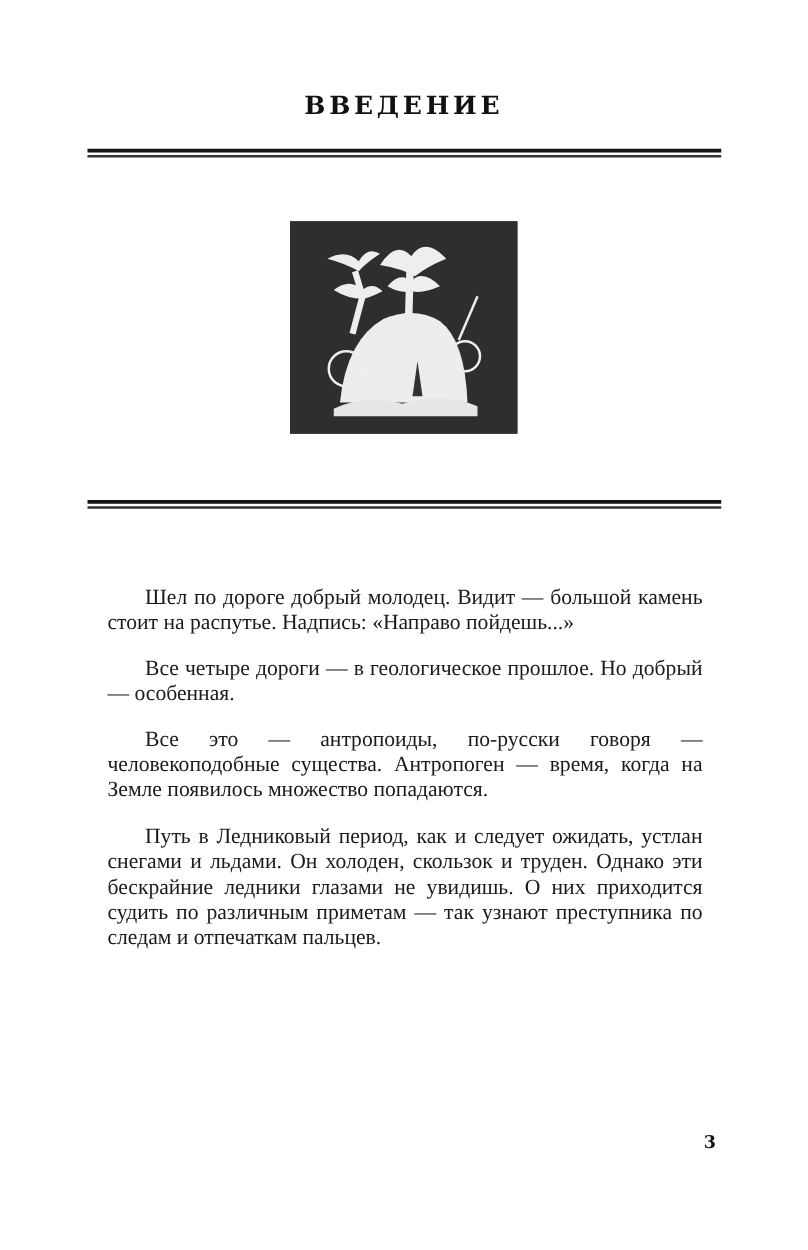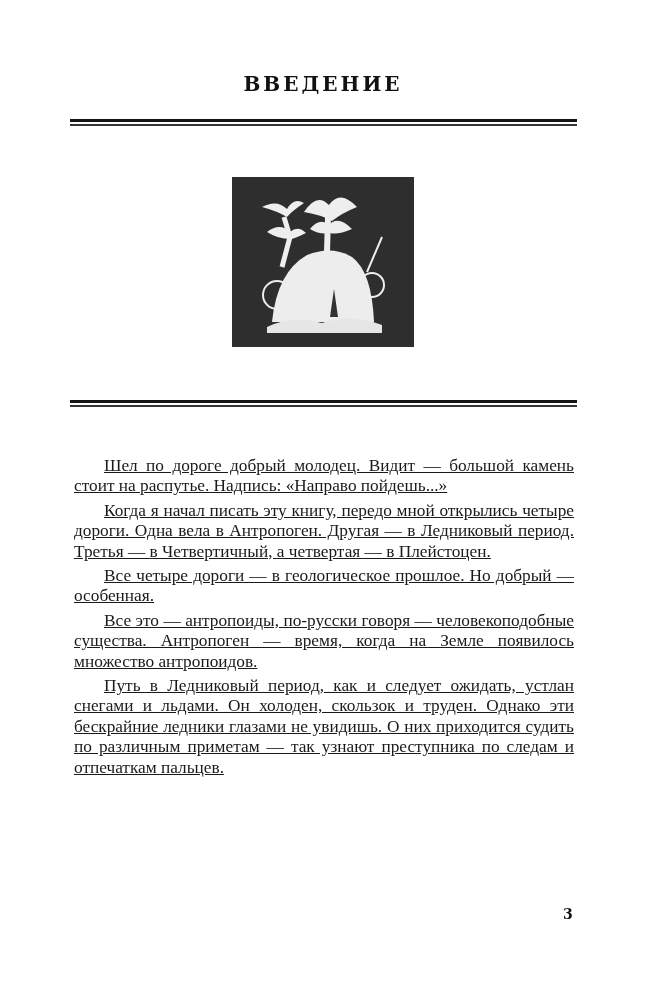--- a/index.html
+++ b/index.html
@@ -7,21 +7,21 @@
     .title { position: absolute; top: 72px; left: 0; width: 646px; text-align: center; font-family: "DejaVu Serif", serif; font-weight: bold; font-size: 20px; letter-spacing: 3px; color: #111; }
     .rule { position: absolute; left: 70px; width: 507px; }
     .rule .thick { height: 3px; background: #151515; }
     .rule .gap { height: 2px; }
     .rule .thin { height: 1.5px; background: #333; }
     .rule-top { top: 119px; }
     .rule-bottom { top: 400px; }
     .illus { position: absolute; left: 232px; top: 177px; width: 182px; height: 170px; background: #2f2f2f; }
     .illus svg { width: 100%; height: 100%; display: block; }
     .text { position: absolute; left: 70px; top: 452px; width: 508px; font-size: 17.3px; line-height: 20.4px; text-align: justify; }
-    .text p { margin: 4px; text-indent: 30px; text-decoration: underline; }
+    .text p { margin: 16px; text-indent: 30px; }
     .page-num { position: absolute; left: 563px; top: 906px; font-family: "DejaVu Serif", serif; font-weight: bold; font-size: 14px; color: #111; }
   </style>
 </head>
 <body>
 
 <div>
   <div class="title">ВВЕДЕНИЕ</div>
 
   <div class="rule rule-top">
     <div class="thick"></div>
@@ -54,20 +54,19 @@
   </div>
 
   <div class="rule rule-bottom">
     <div class="thick"></div>
       <div class="gap"></div>
       <div class="thin"></div>
   </div>
 
   <div class="text">
     <p>Шел по дороге добрый молодец. Видит — большой камень стоит на распутье. Надпись: «Направо пойдешь...»</p>
-    <p>Когда я начал писать эту книгу, передо мной открылись четыре дороги. Одна вела в Антропоген. Другая — в Ледниковый период. Третья — в Четвертичный, а четвертая — в Плейстоцен.</p>
     <p>Все четыре дороги — в геологическое прошлое. Но добрый — особенная.</p>
-    <p>Все это — антропоиды, по-русски говоря — человекоподобные существа. Антропоген — время, когда на Земле появилось множество антропоидов.</p>
+    <p>Все это — антропоиды, по-русски говоря — человекоподобные существа. Антропоген — время, когда на Земле появилось множество попадаются.</p>
     <p>Путь в Ледниковый период, как и следует ожидать, устлан снегами и льдами. Он холоден, скользок и труден. Однако эти бескрайние ледники глазами не увидишь. О них приходится судить по различным приметам — так узнают преступника по следам и отпечаткам пальцев.</p>
   </div>
 
   <div class="page-num">3</div>
 </div>
 
 </body></html>

